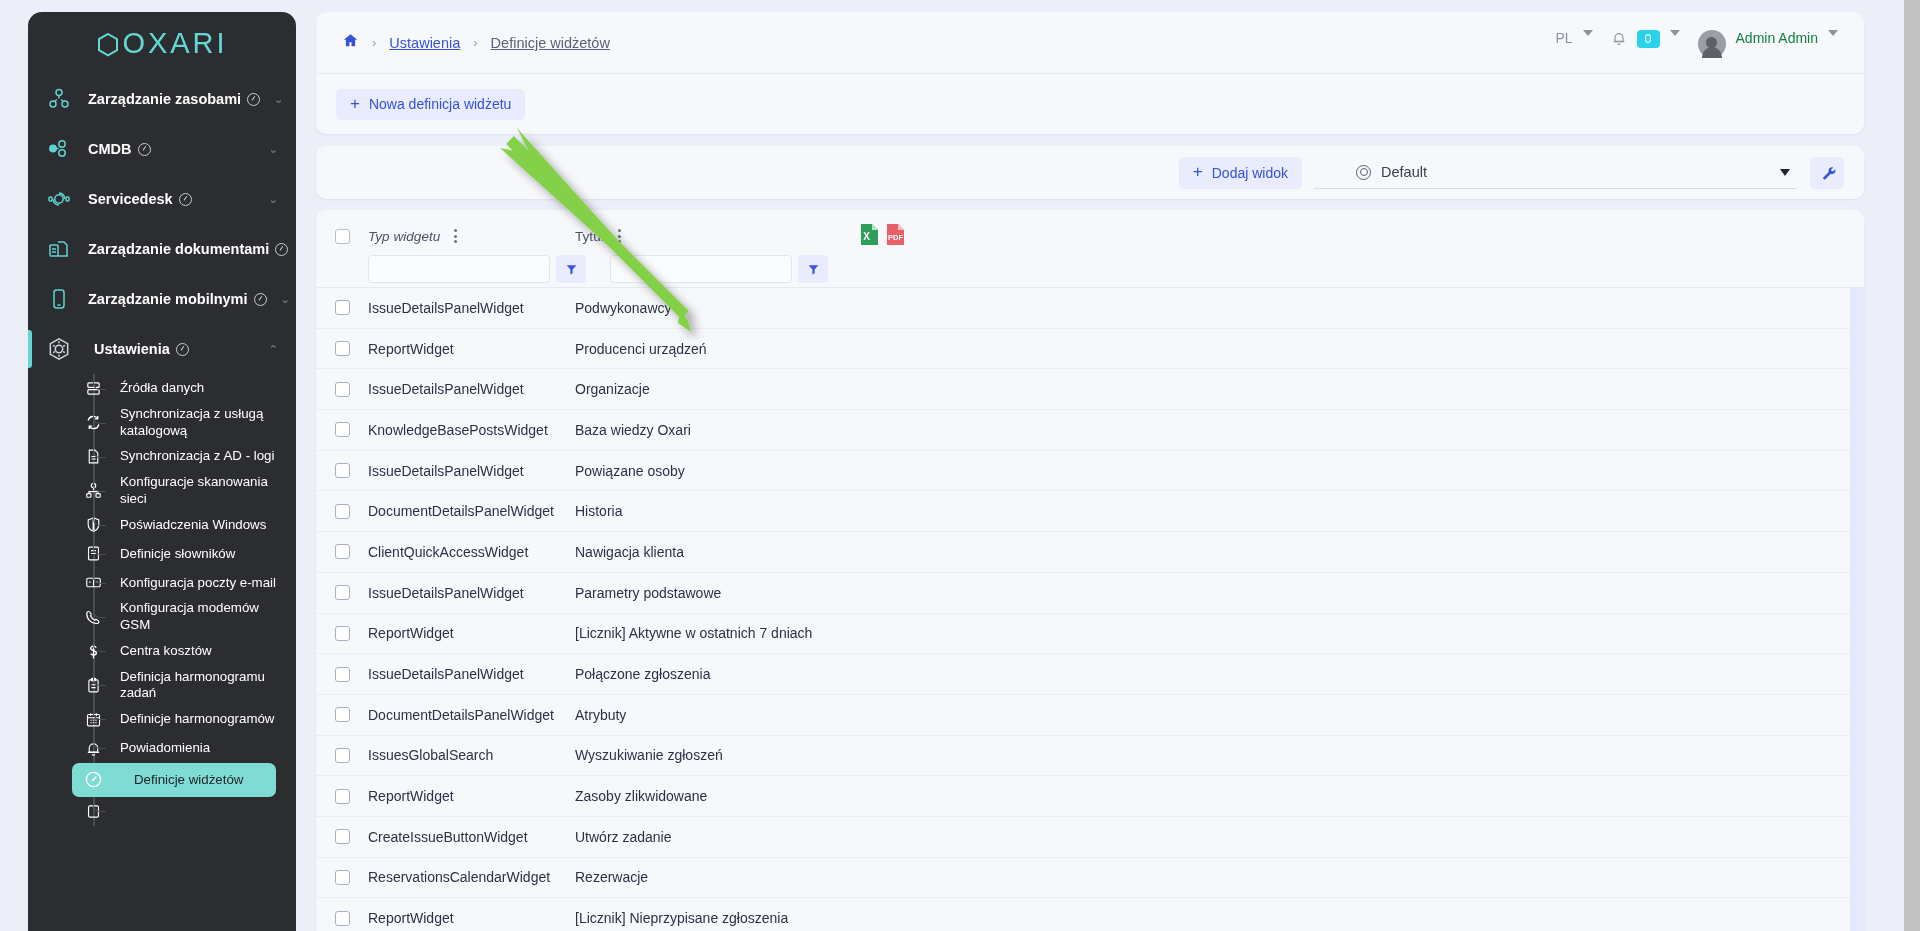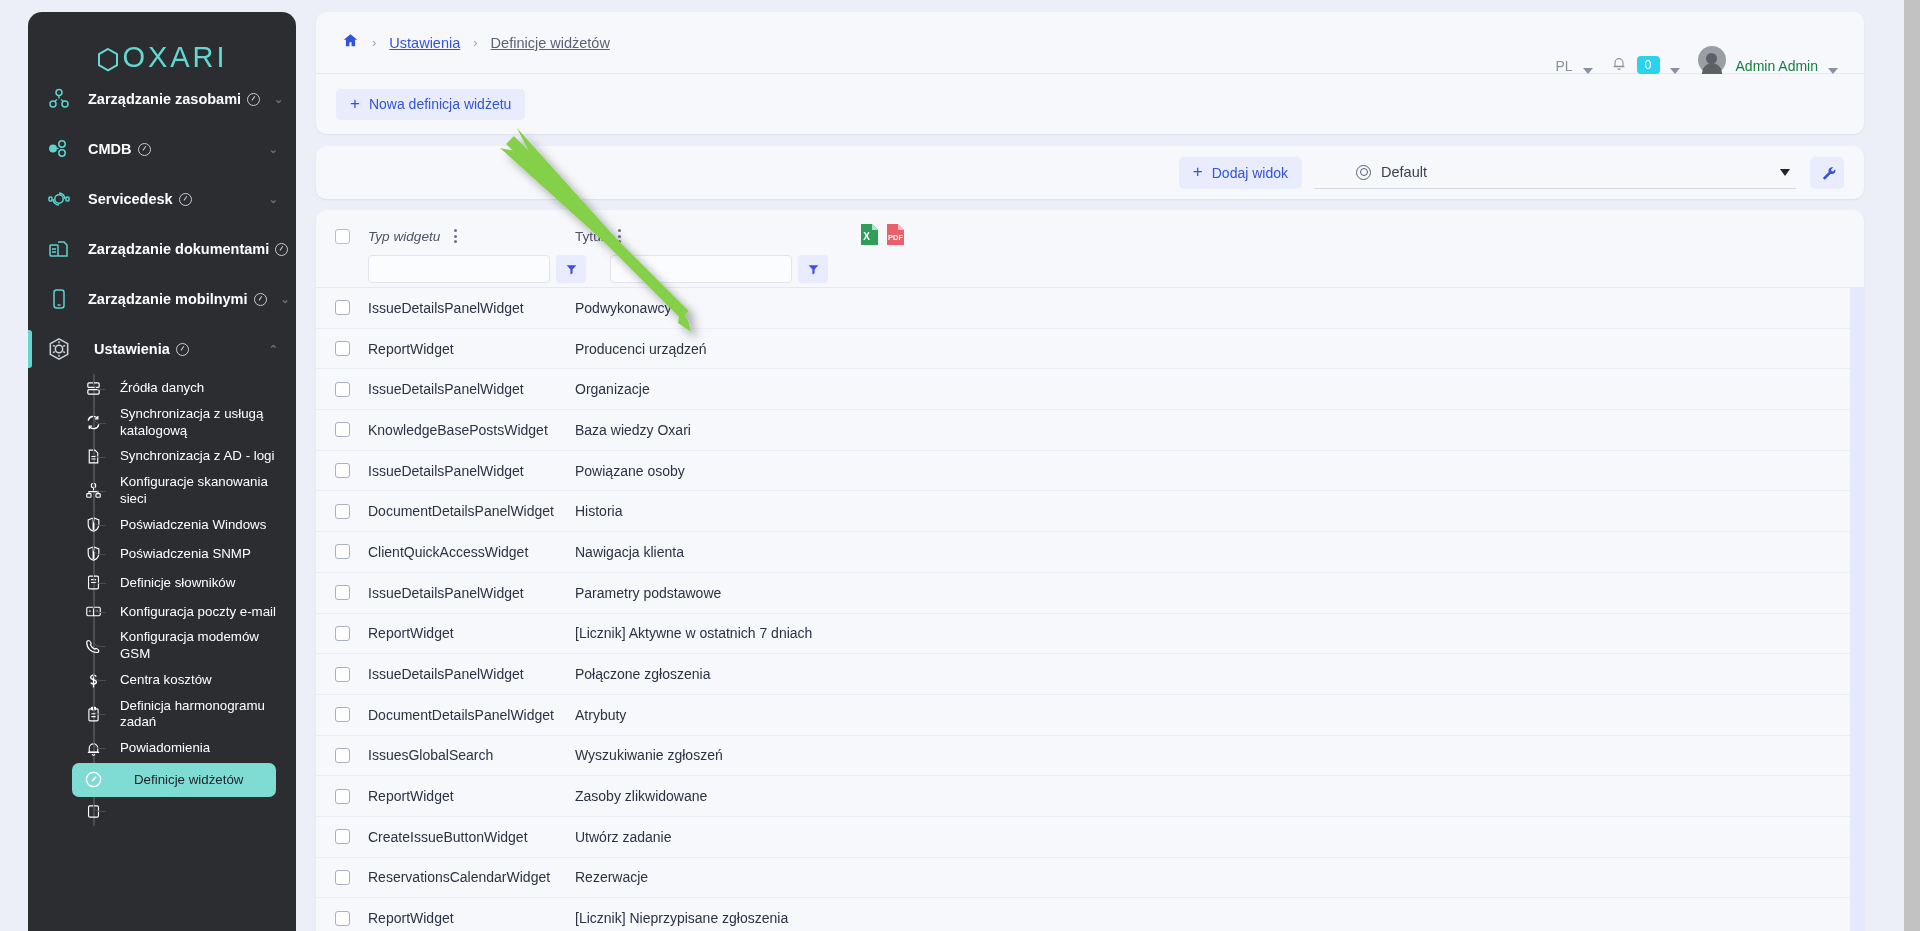--- a/index.html
+++ b/index.html
@@ -9,21 +9,21 @@
     background:#eceef8;
     position:relative;
   }
 
   
   #sidebar{
     position:absolute; left:28px; top:12px; width:268px; height:960px;
     background:#2b2d31; border-radius:14px 14px 0 0;
     overflow:hidden;
   }
-  #logo{ height:62px; display:flex; align-items:flex-end; justify-content:center; }
+  #logo{ height:62px; display:flex; align-items:center; justify-content:center; }
   #logo .logo-txt{
     color:#63d8d2; font-size:29px; letter-spacing:3px; font-weight:400;
     display:flex; align-items:center; gap:2px;
   }
   .hexmark{ width:24px; height:26px; display:inline-block; position:relative; top:2px;}
   .nav-item{
     display:flex; align-items:center; gap:14px;
     padding:0 18px 0 16px; height:50px; color:#fff; font-size:14.5px; font-weight:600;
     position:relative; cursor:pointer;
   }
@@ -68,21 +68,21 @@
   #breadcrumb{
     height:62px; display:flex; align-items:center; gap:13px; padding:0 26px;
     border-bottom:1px solid #e6e8f2;
     position:relative;
   }
   #breadcrumb .home{ color:#3453d6; }
   #breadcrumb .sep{ color:#9aa0ae; font-size:13px;}
   #breadcrumb a{ color:#5b6275; font-size:14.5px; text-decoration:underline; cursor:pointer;}
   #breadcrumb a.b1{ color:#3453d6;}
   #hdr-right{
-    position:absolute; right:26px; top:0; height:62px; display:flex; align-items:flex-end; gap:10px;
+    position:absolute; right:26px; top:18px; height:62px; display:flex; align-items:flex-start; gap:10px;
     font-size:14px; color:#8b919f;
   }
   .caret{ width:0;height:0;border-left:5px solid transparent;border-right:5px solid transparent;border-top:6px solid #8b919f; display:inline-block;}
   #notif-badge{ background:#2ad2ec; color:#fff; font-size:12.5px; border-radius:4px; padding:2px 8px; font-weight:400;}
   #avatar{ width:28px;height:28px;border-radius:50%;background:#9b9ea5; display:flex;align-items:flex-end;justify-content:center;overflow:hidden;}
   #avatar .head{ width:11px;height:11px;border-radius:50%;background:#5d6067; position:relative; top:-10px;}
   #avatar .body{ width:20px;height:11px;border-radius:10px 10px 0 0;background:#5d6067; position:absolute; margin-top:13px;}
 
   #btnbar{ height:60px; display:flex; align-items:center; padding:0 20px; }
   .btn-light{
@@ -306,30 +306,20 @@
         <span class="stub"></span>
       <span class="sico">
           <svg width="17" height="17" viewBox="0 0 24 24" fill="none" stroke="#fff" stroke-width="1.6">
             <path d="M12 2.5l7.5 3v6c0 5-3.2 8.5-7.5 10-4.3-1.5-7.5-5-7.5-10v-6z"></path>
             <path d="M12 4v16" stroke-width="2.6"></path>
           </svg>
         </span>
       <span class="slbl">Poświadczenia Windows</span>
       </div>
 
-    <div class="sub-item">
-        <span class="stub"></span>
-      <span class="sico">
-          <svg width="17" height="17" viewBox="0 0 24 24" fill="none" stroke="#fff" stroke-width="1.6">
-            <path d="M12 2.5l7.5 3v6c0 5-3.2 8.5-7.5 10-4.3-1.5-7.5-5-7.5-10v-6z"></path>
-            <path d="M12 4v16" stroke-width="2.6"></path>
-          </svg>
-        </span>
-      <span class="slbl">Poświadczenia SNMP</span>
-      </div>
 
     <div class="sub-item">
         <span class="stub"></span>
       <span class="sico">
           <svg width="17" height="17" viewBox="0 0 24 24" fill="none" stroke="#fff" stroke-width="1.6">
             <rect x="5" y="3" width="14" height="18" rx="1.6"></rect>
             <path d="M8.5 8h7M8.5 12h7"></path>
           </svg>
         </span>
       <span class="slbl">Definicje słowników</span>
@@ -372,20 +362,31 @@
       <span class="sico">
           <svg width="17" height="17" viewBox="0 0 24 24" fill="none" stroke="#fff" stroke-width="1.6">
             <rect x="5.5" y="4" width="13" height="17" rx="1.6"></rect>
             <rect x="9" y="2" width="6" height="3.4" rx="1" fill="#fff"></rect>
             <path d="M9 11h6M9 15h6"></path>
           </svg>
         </span>
       <span class="slbl">Definicja harmonogramu zadań</span>
       </div>
 
+    <div class="sub-item">
+        <span class="stub"></span>
+      <span class="sico">
+          <svg width="17" height="17" viewBox="0 0 24 24" fill="none" stroke="#fff" stroke-width="1.6">
+            <rect x="3.5" y="5" width="17" height="16" rx="1.6"></rect>
+            <path d="M3.5 9.5h17M8 3v4M16 3v4"></path>
+            <path d="M7.5 13h2M11 13h2M14.5 13h2M7.5 16.5h2M11 16.5h2M14.5 16.5h2" stroke-width="1.4"></path>
+          </svg>
+        </span>
+      <span class="slbl">Definicje harmonogramów</span>
+      </div>
 
     <div class="sub-item">
         <span class="stub"></span>
       <span class="sico">
           <svg width="17" height="17" viewBox="0 0 24 24" fill="none" stroke="#fff" stroke-width="1.6">
             <path d="M6 17v-5.5a6 6 0 0 1 12 0V17z"></path>
             <path d="M4 17.5h16M10 20.2a2.2 2.2 0 0 0 4 0"></path>
           </svg>
         </span>
       <span class="slbl">Powiadomienia</span>

